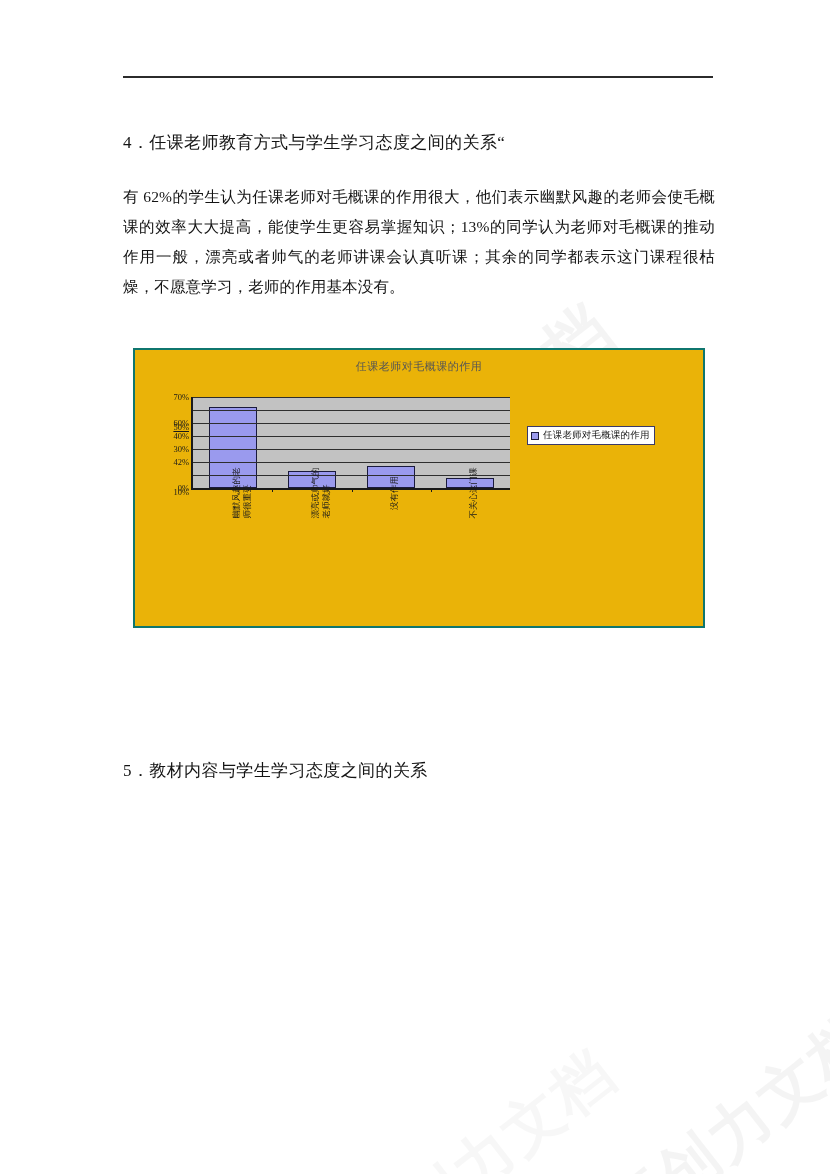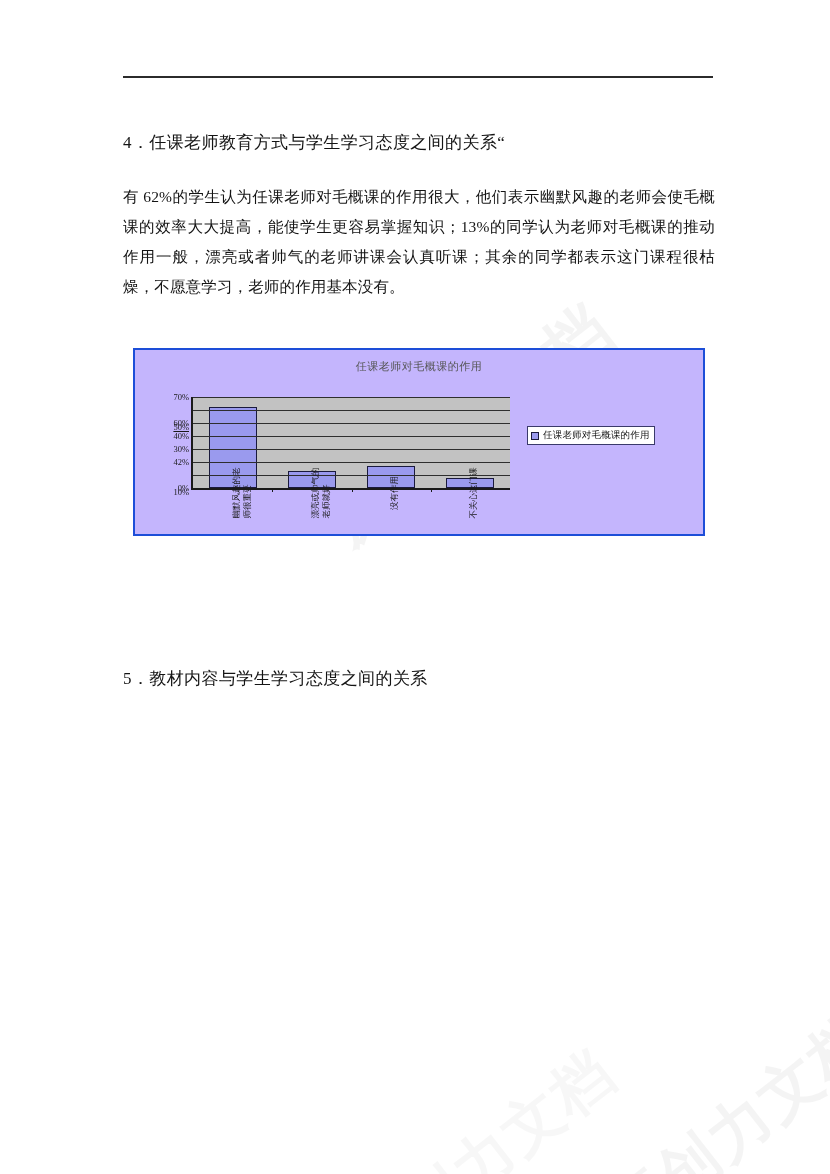--- a/index.html
+++ b/index.html
@@ -95,24 +95,24 @@
     text-justify: inter-ideograph;
   }
   .gap-md { height: 26px; }
   .gap-lg { height: 46px; }
   .gap-xl { height: 84px; }
 
   
   .chart-frame {
     position: relative;
     width: 572px;
-    height: 188px;
+    height: 280px;
     margin: 0 auto;
-    border: 2px solid #1d4ed8;
-    background: #c4b5fd;
+    border: 2px solid #0f766e;
+    background: #eab308;
     box-sizing: border-box;
   }
 
   .chart-title {
     position: absolute;
     top: 9px;
     left: 0;
     right: 0;
     text-align: center;
     font-size: 11px;

